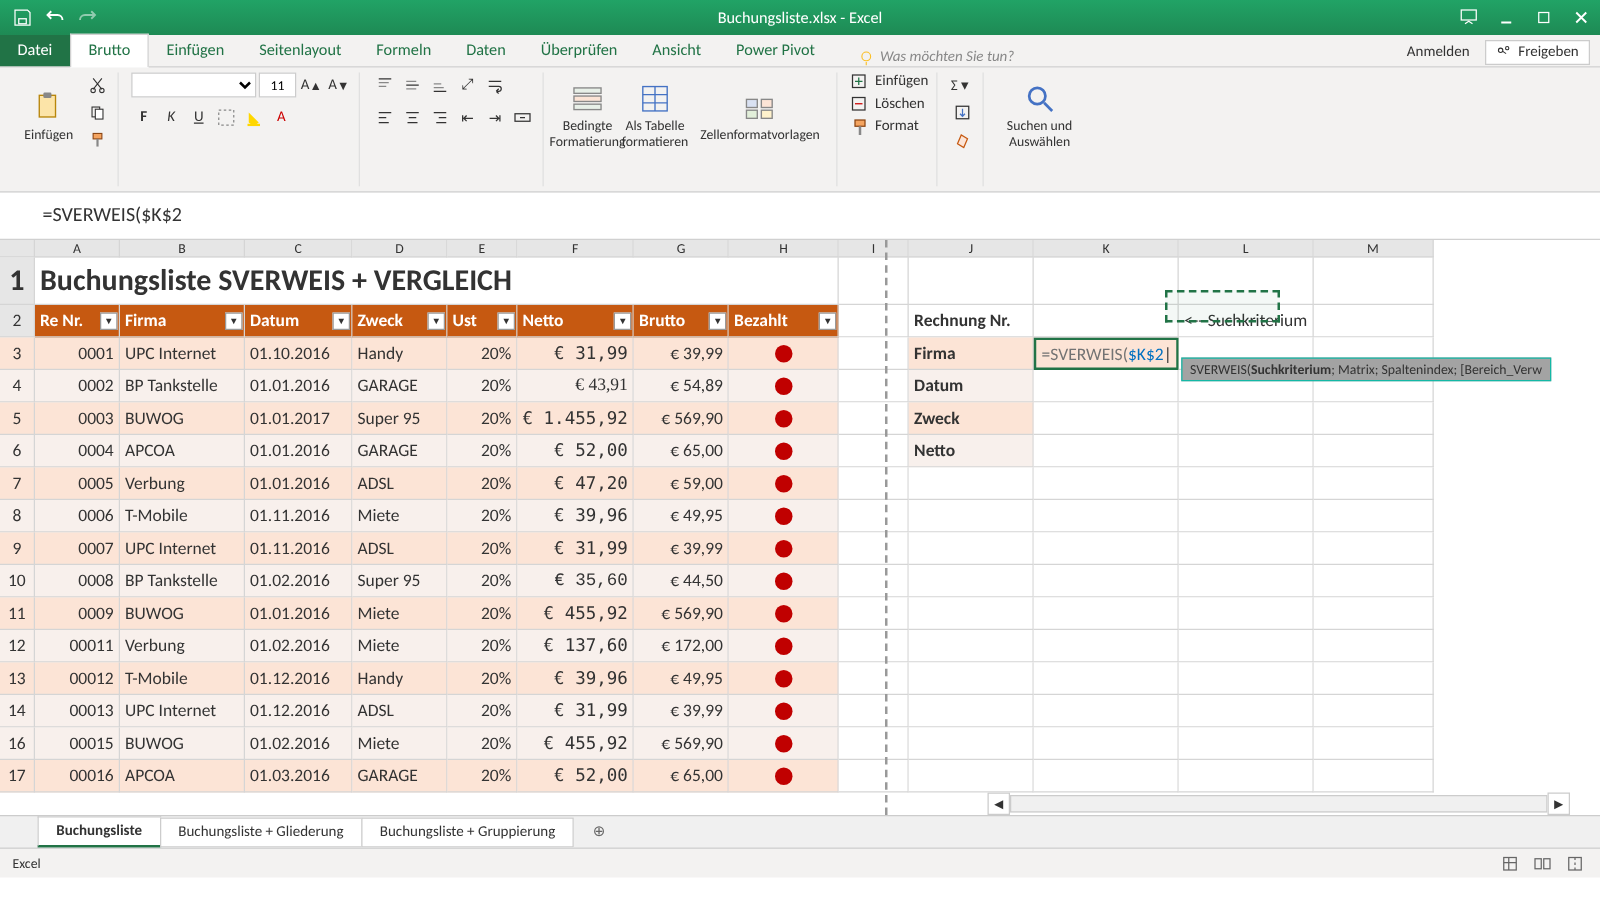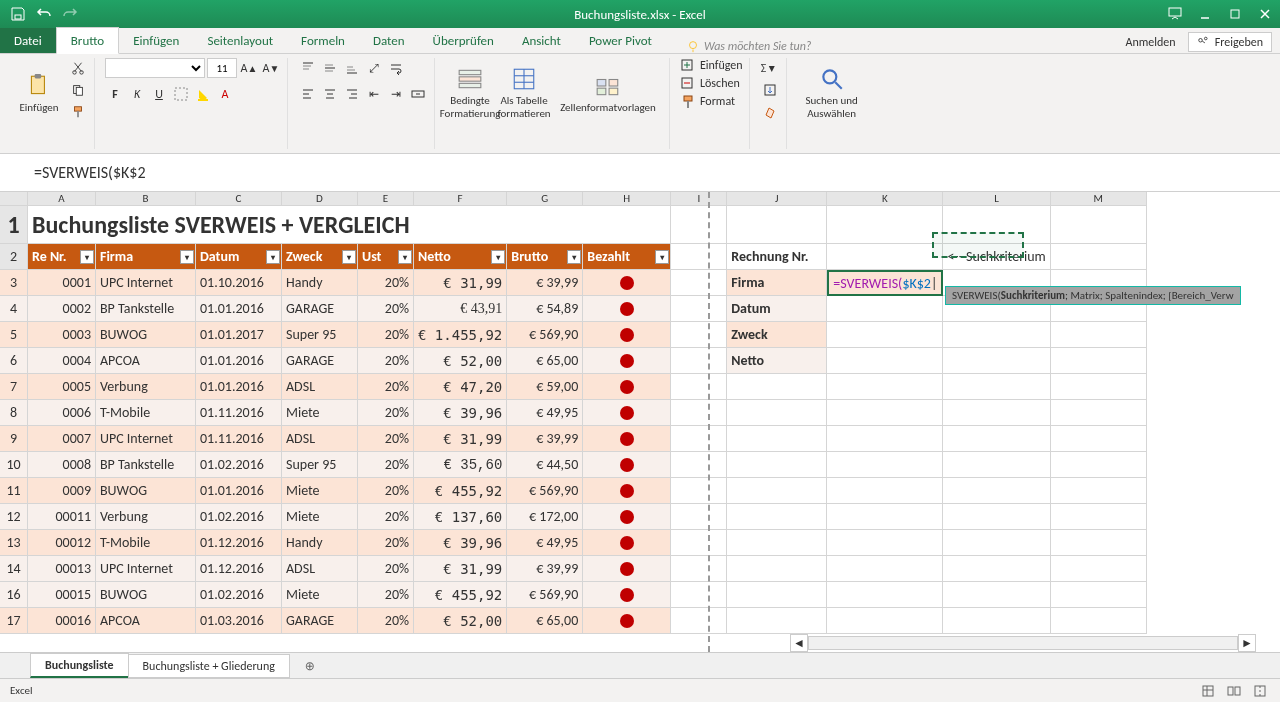--- a/index.html
+++ b/index.html
@@ -418,21 +418,21 @@
     <td>01.10.2016</td>
     <td>Handy</td>
     <td class="num-right">20%</td>
     <td class="num-right" style="font-family:Consolas,monospace">€      31,99</td>
     <td class="num-right">€ 39,99</td>
     <td style="text-align:center">
             <div class="status-dot"></div>
           </td>
     <td style="background:#fff"></td>
     <td class="side-lbl">Firma</td>
-    <td class="editing-cell"><span style="color:#a21caf">=SVERWEIS(</span><span style="color:#0070c0">$K$2</span><span class="cursor">|</span></td>
+    <td class="editing-cell"><span style="color:#737373">=SVERWEIS(</span><span style="color:#0070c0">$K$2</span><span class="cursor">|</span></td>
     <td style="background:#fff"></td>
           <td style="background:#fff"></td>
         </tr>
         <tr class="data-row alt">
           <td class="rownum">4</td>
     <td class="num-right">0002</td>
     <td>BP Tankstelle</td>
     <td>01.01.2016</td>
     <td>GARAGE</td>
     <td class="num-right">20%</td>
@@ -675,20 +675,21 @@
 <div class="hscroll">
   <div class="hscroll-btn">◄</div>
   <div class="hscroll-track"></div>
   <div class="hscroll-btn">►</div>
 </div>
 </div>
 
 <div class="sheet-tabs">
   <div class="sheet-tab active">Buchungsliste</div>
   <div class="sheet-tab">Buchungsliste + Gliederung</div>
+  <div class="sheet-tab">Buchungsliste + Gruppierung</div>
   <div class="new-sheet">⊕</div>
 </div>
 
 <div class="status-bar">
   <span>Excel</span>
   <div class="zoom-ctrl">
     <span class="ic">
         <svg width="14" height="14">
           <rect x="2" y="2" width="10" height="10" fill="none" stroke="#666"></rect>
           <line x1="2" y1="6" x2="12" y2="6" stroke="#666"></line>

